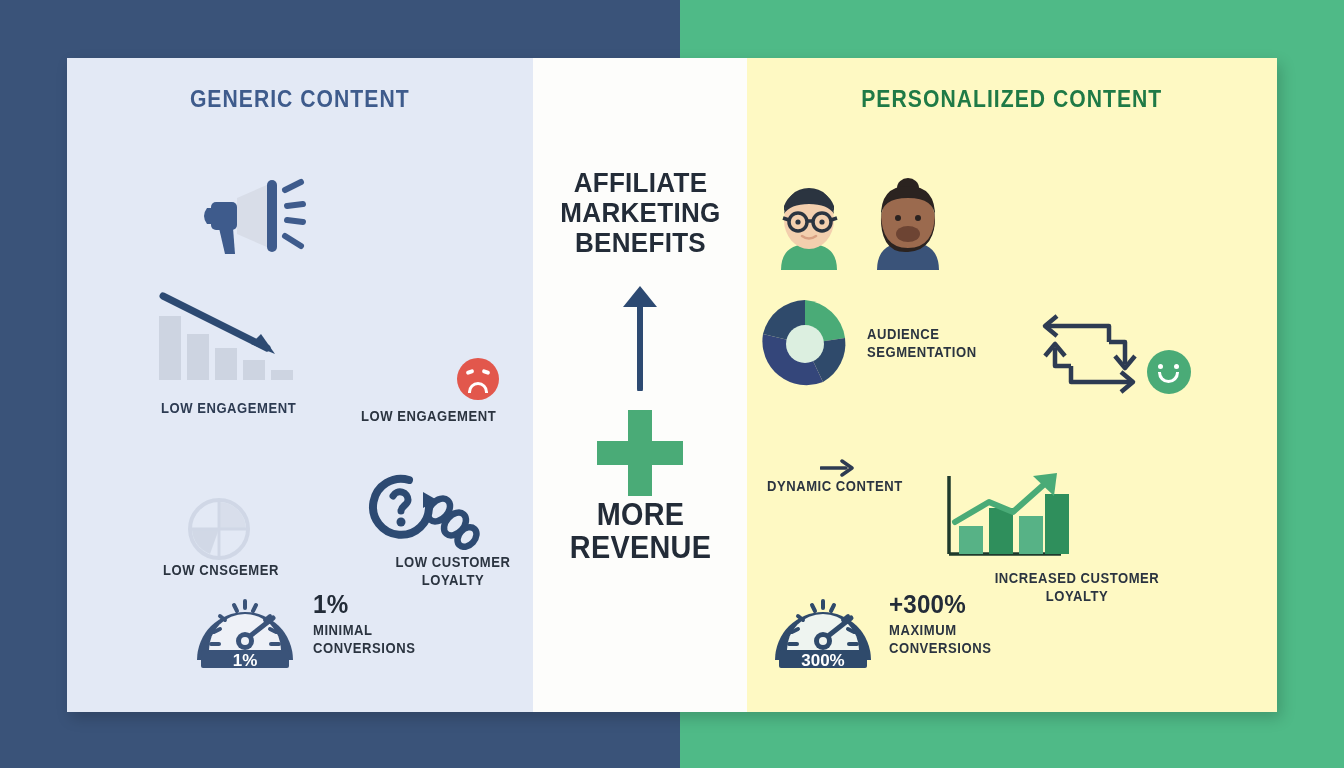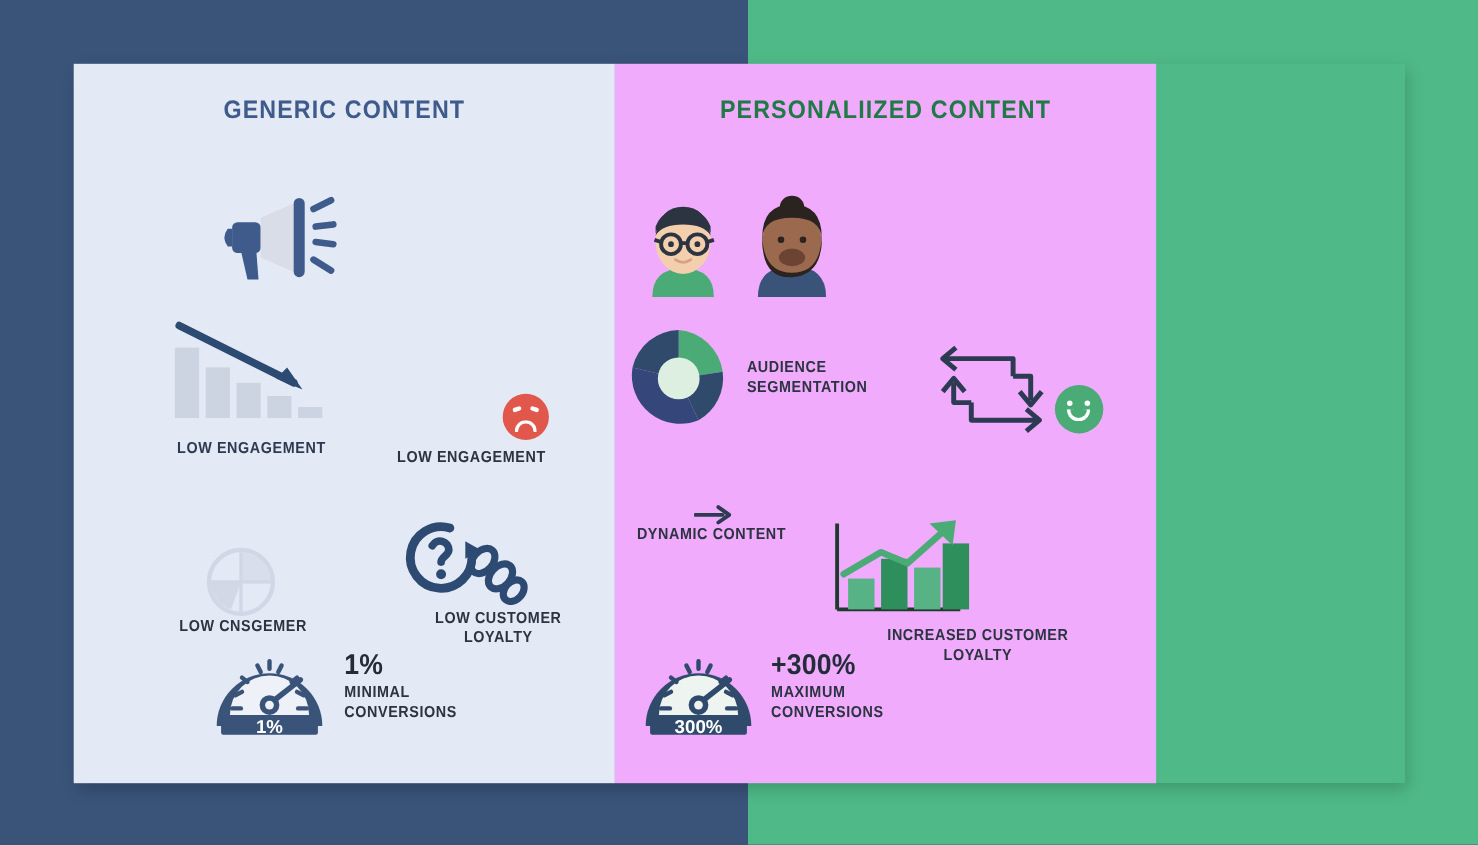--- a/index.html
+++ b/index.html
@@ -23,21 +23,21 @@
     position:absolute;
     left:67px; top:58px;
     width:1210px; height:654px;
     display:flex;
     box-shadow:4px 6px 14px rgba(0,0,0,0.18);
   }
 
   .panel { position:relative; height:100%;padding-left:36px; }
   .panel-left   { width:492px; background:#e3e9f5; }
   .panel-center { width:226px; background:#fdfdfb; }
-  .panel-right  { width:492px; background:#f0abfc; }
+  .panel-right  { width:560px; background:#fef9c3; }
 
   .panel-title {
     position:absolute; top:28px; left:0; right:0;
     text-align:center;
     font-size:23px; font-weight:bold;
     letter-spacing:1.1px;
     font-stretch:condensed;
     transform:scaleX(0.92);
   }
   .title-left  { color:#3e5b8c; }
@@ -208,20 +208,42 @@
         </svg>
       </span>
       <div style="margin-left:16px;">
         <div class="big-num">1%</div>
         <div class="lbl" style="margin-top:2px;">MINIMAL</div>
         <div class="lbl">CONVERSIONS</div>
       </div>
     </div>
   </div>
 
+  <div class="panel panel-center">
+
+    <div class="center-head">
+      <span>AFFILIATE</span>
+      <span>MARKETING</span>
+      <span>BENEFITS</span>
+    </div>
+
+    <span class="arrow-up">
+      <svg width="42" height="108" viewBox="0 0 42 108">
+        <line x1="21" y1="106" x2="21" y2="16" stroke="#2d4a72" stroke-width="6" stroke-linecap="round"></line>
+        <path d="M21 3 L38 24 L4 24 Z" fill="#2d4a72"></path>
+      </svg>
+    </span>
+
+    <div class="plus-sign"></div>
+
+    <div class="center-foot">
+      <span>MORE</span>
+      <span>REVENUE</span>
+    </div>
+  </div>
 
   <div class="panel panel-right">
 
     <div class="panel-title title-right">PERSONALIIZED CONTENT</div>
 
     <div class="item flex-row" style="left:20px; top:110px; align-items:flex-end;">
 
       <span>
         <svg width="84" height="106" viewBox="0 0 84 106">
           <path d="M14 96 q0-26 28-26 t28 26 z" fill="#4aab77"></path>

